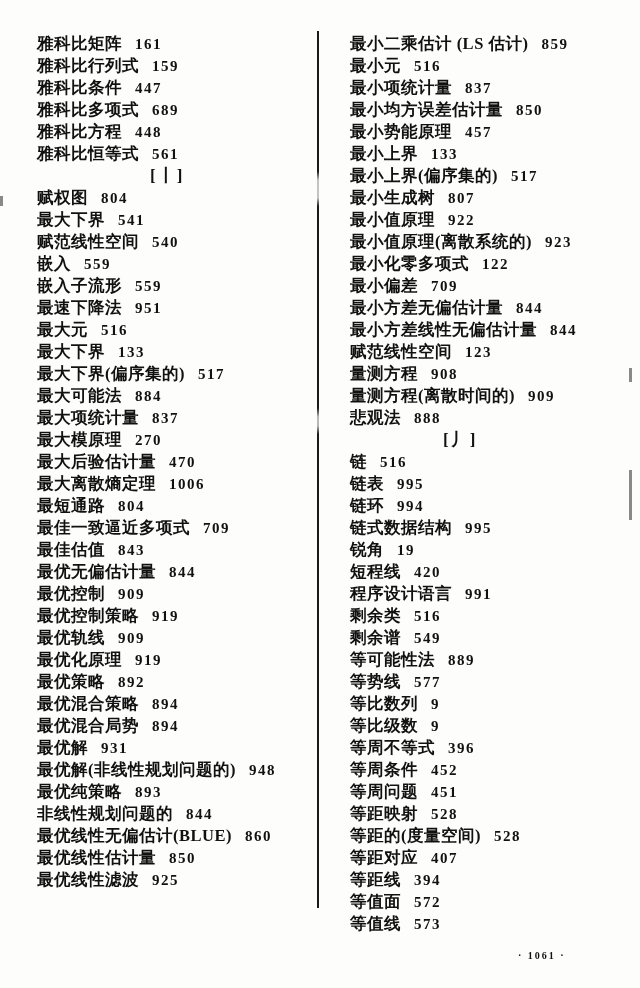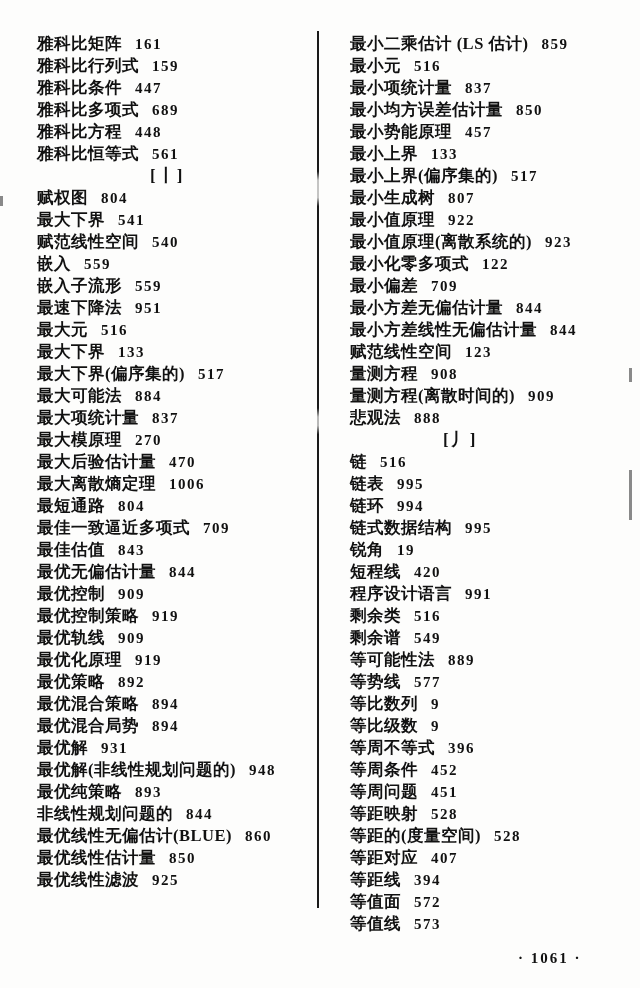--- a/index.html
+++ b/index.html
@@ -42,21 +42,21 @@
       to bottom,
       #1a1a1a 0%, #1a1a1a 16%,
       rgba(26,26,26,0.25) 17%, rgba(26,26,26,0.25) 19%,
       #1a1a1a 20%, #1a1a1a 43%,
       rgba(26,26,26,0.3) 44%, rgba(26,26,26,0.3) 45%,
       #1a1a1a 46%, #1a1a1a 100%
     );
   }
   .page-number{
     position:absolute;left:518px;top:950px;
-    font-size:15px;font-weight:bold;letter-spacing:2px;
+    font-size:10px;font-weight:bold;letter-spacing:2px;
   }
   .scan-artifact{
     position:absolute;background:#2a2a2a;opacity:0.55;
   }
   .artifact-1{left:629px;top:368px;width:3px;height:14px;}
   .artifact-2{left:629px;top:470px;width:3px;height:50px;}
   .artifact-3{left:0px;top:196px;width:3px;height:10px;}
 </style>
 </head>
 <body>

